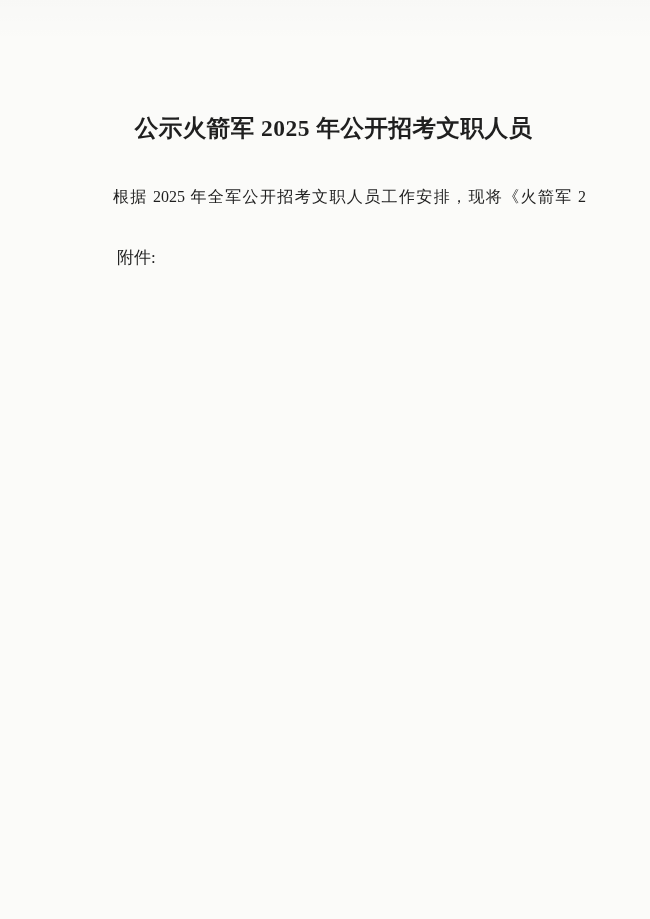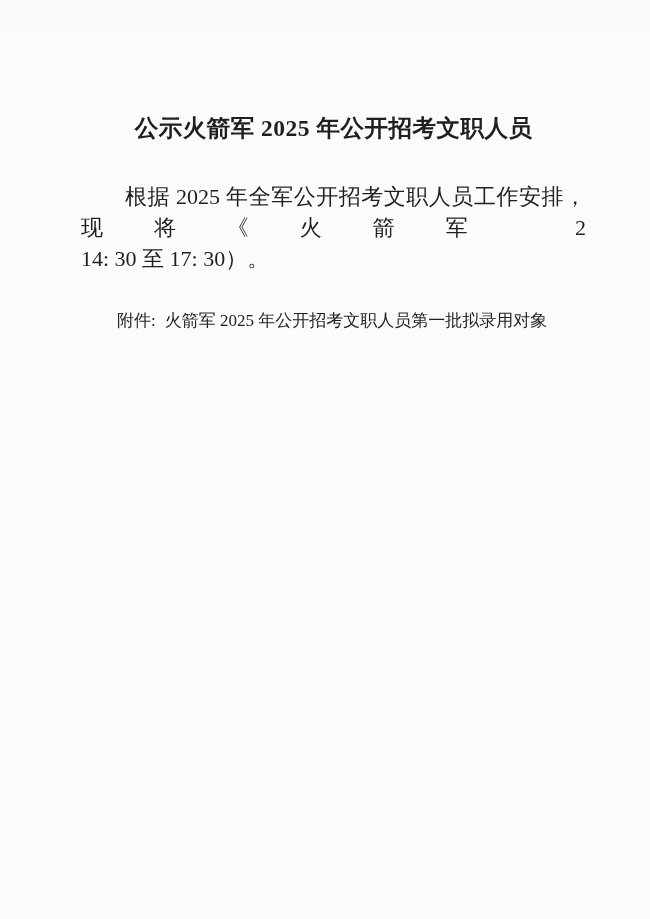--- a/index.html
+++ b/index.html
@@ -29,41 +29,42 @@
     font-weight: 700;
     line-height: 32px;
     text-align: center;
     letter-spacing: 0.5px;
   }
   .doc-title-line {
     display: block;
   }
   .doc-body {
     margin-top: 37px;
-    font-size: 22px;
+    font-size: 16px;
     line-height: 31.2px;
   }
   .body-line {
     margin: 0;
     text-align: justify;
     text-align-last: justify;
   }
   .body-line.indent-first {
     text-indent: 2em;
   }
   .body-line.last-line {
     text-align-last: left;
   }
   .doc-attachment {
     margin-top: 30px;
     margin-left: 36px;
     font-size: 17px;
     line-height: 32px;
     display: flex;
     align-items: flex-start;
+    flex-direction: column;
   }
   .att-label {
     flex: 0 0 auto;
     padding-right: 9px;
     white-space: nowrap;
   }
   .att-text {
     flex: 1 1 auto;
   }
   .att-line {
@@ -74,23 +75,21 @@
 <body>
 
 <div class="scan-page">
 
   <h1 class="doc-title">
     <span class="doc-title-line">公示火箭军 2025 年公开招考文职人员</span>
   </h1>
 
   <div class="doc-body">
     <p class="body-line indent-first">根据 2025 年全军公开招考文职人员工作安排，现将《火箭军 2</p>
-    <p class="body-line last-line">14: 30 至 17: 30）。</p>
   </div>
 
   <div class="doc-attachment">
     <span class="att-label">附件:</span>
     <span class="att-text">
-      <span class="att-line">火箭军 2025 年公开招考文职人员第一批拟录用对象</span>
     </span>
   </div>
 
 </div>
 
 </body></html>

